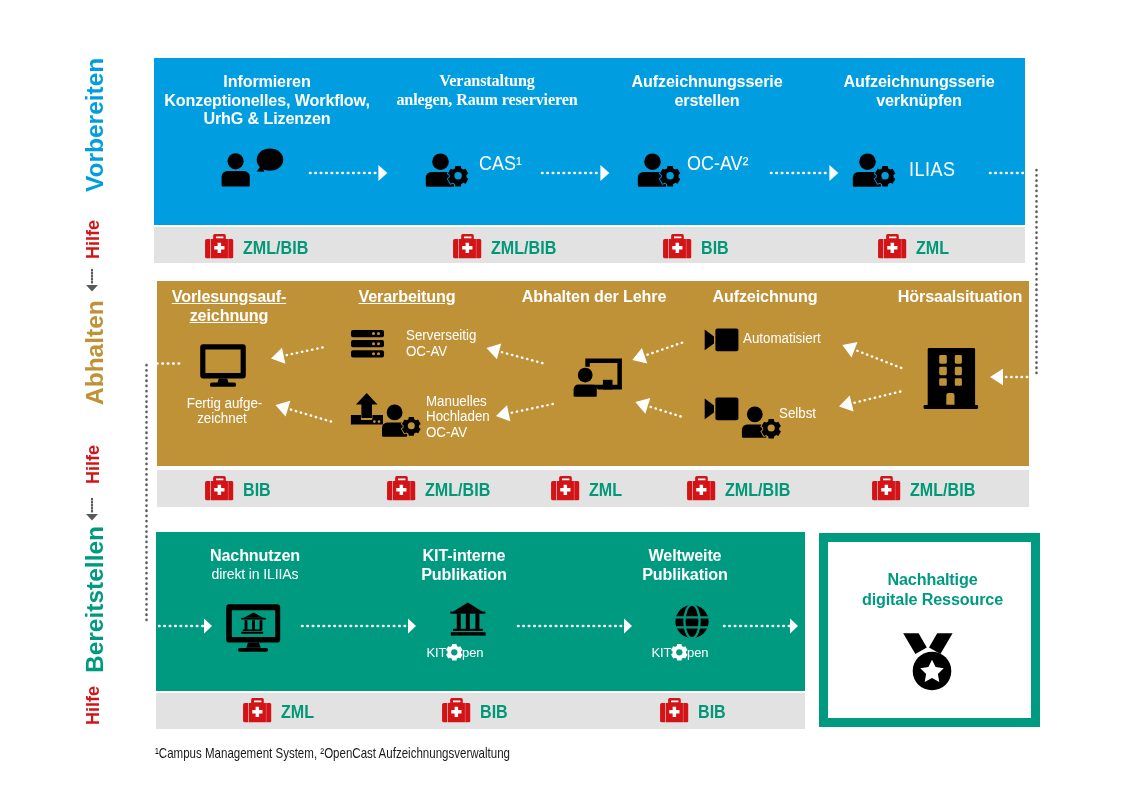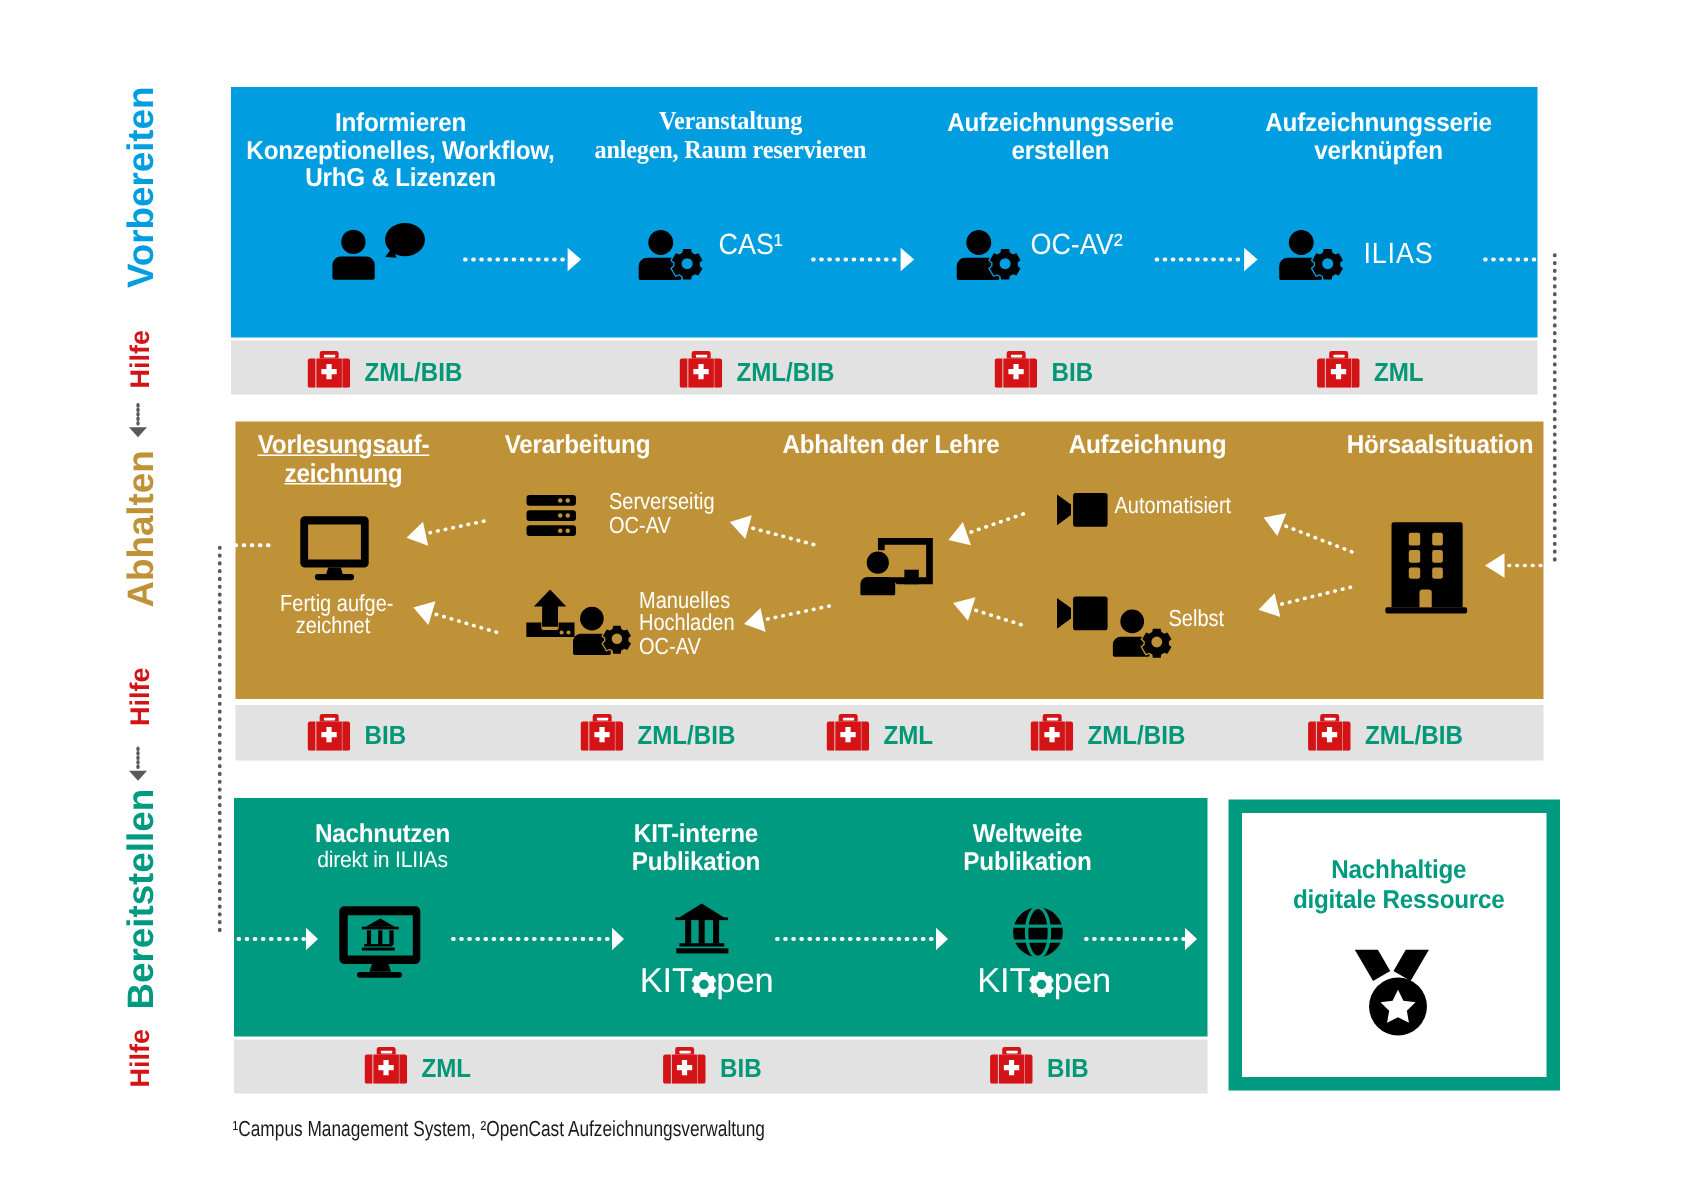--- a/index.html
+++ b/index.html
@@ -14,21 +14,21 @@
   .helpitem{position:absolute;display:flex;align-items:flex-end;height:24.5px;}
   .helpitem .lbl{color:#009878;font-weight:bold;font-size:17.5px;margin-left:9.5px;white-space:nowrap;line-height:24.5px;position:relative;top:2.3px;display:inline-block;transform:scaleX(0.92);transform-origin:left center;}
   .vlabel{position:absolute;transform-origin:0 0;transform:rotate(-90deg);white-space:nowrap;
           font-weight:bold;}
   .sublabel{position:absolute;color:#ffffff;font-size:15.5px;line-height:15.7px;white-space:nowrap;}
   .sublabel > div, .sublabel{transform-origin:left top;}
   .sublabel.sq{transform:scaleX(0.86);}
   .sublabel.ctr{transform:scaleX(0.86);transform-origin:center top;}
   .brand{position:absolute;color:#ffffff;font-size:19.5px;white-space:nowrap;transform:scaleX(0.92);transform-origin:left top;}
   svg{display:block;overflow:visible;}
-  .kitopen{display:flex;align-items:baseline;color:#fff;font-size:23px;white-space:nowrap;letter-spacing:-0.1px;text-align:center;}
+  .kitopen{display:flex;align-items:baseline;color:#fff;font-size:13px;white-space:nowrap;letter-spacing:-0.1px;text-align:center;}
   .kitopen .gearo{margin:0 -0.5px;position:relative;top:4.2px;}
 </style>
 </head>
 <body>
 
 <div class="vlabel" style="left:81px;top:192px;font-size:24.5px;color:#009ee0;">Vorbereiten</div>
 <div class="vlabel" style="left:81px;top:405px;font-size:24.5px;color:#c09238;">Abhalten</div>
 <div class="vlabel" style="left:81px;top:673px;font-size:24.5px;color:#009a81;">Bereitstellen</div>
 
 <div class="vlabel" style="left:82.5px;top:258.5px;font-size:18px;color:#d41317;">Hilfe</div>
@@ -117,21 +117,21 @@
 </svg>
 
 <div class="helpband" style="left:153.5px;top:227px;width:871.5px;height:36px;"></div>
 
 <div class="band" style="left:157px;top:281px;width:871.5px;height:185px;background:#c09238;"></div>
 
 <div class="hdr" style="left:139px;top:287px;width:180px;text-decoration:underline;">
   <div>Vorlesungsauf-</div>
   <div>zeichnung</div>
 </div>
-<div class="hdr" style="left:295px;top:287px;width:180px;">
+<div class="hdr" style="left:317px;top:287px;width:180px;text-decoration:underline;">
   <div>Verarbeitung</div>
 </div>
 <div class="hdr" style="left:494px;top:287px;width:200px;">
   <div>Abhalten der Lehre</div>
 </div>
 <div class="hdr" style="left:675px;top:287px;width:180px;">
   <div>Aufzeichnung</div>
 </div>
 <div class="hdr" style="left:870px;top:287px;width:180px;">
   <div>Hörsaalsituation</div>

